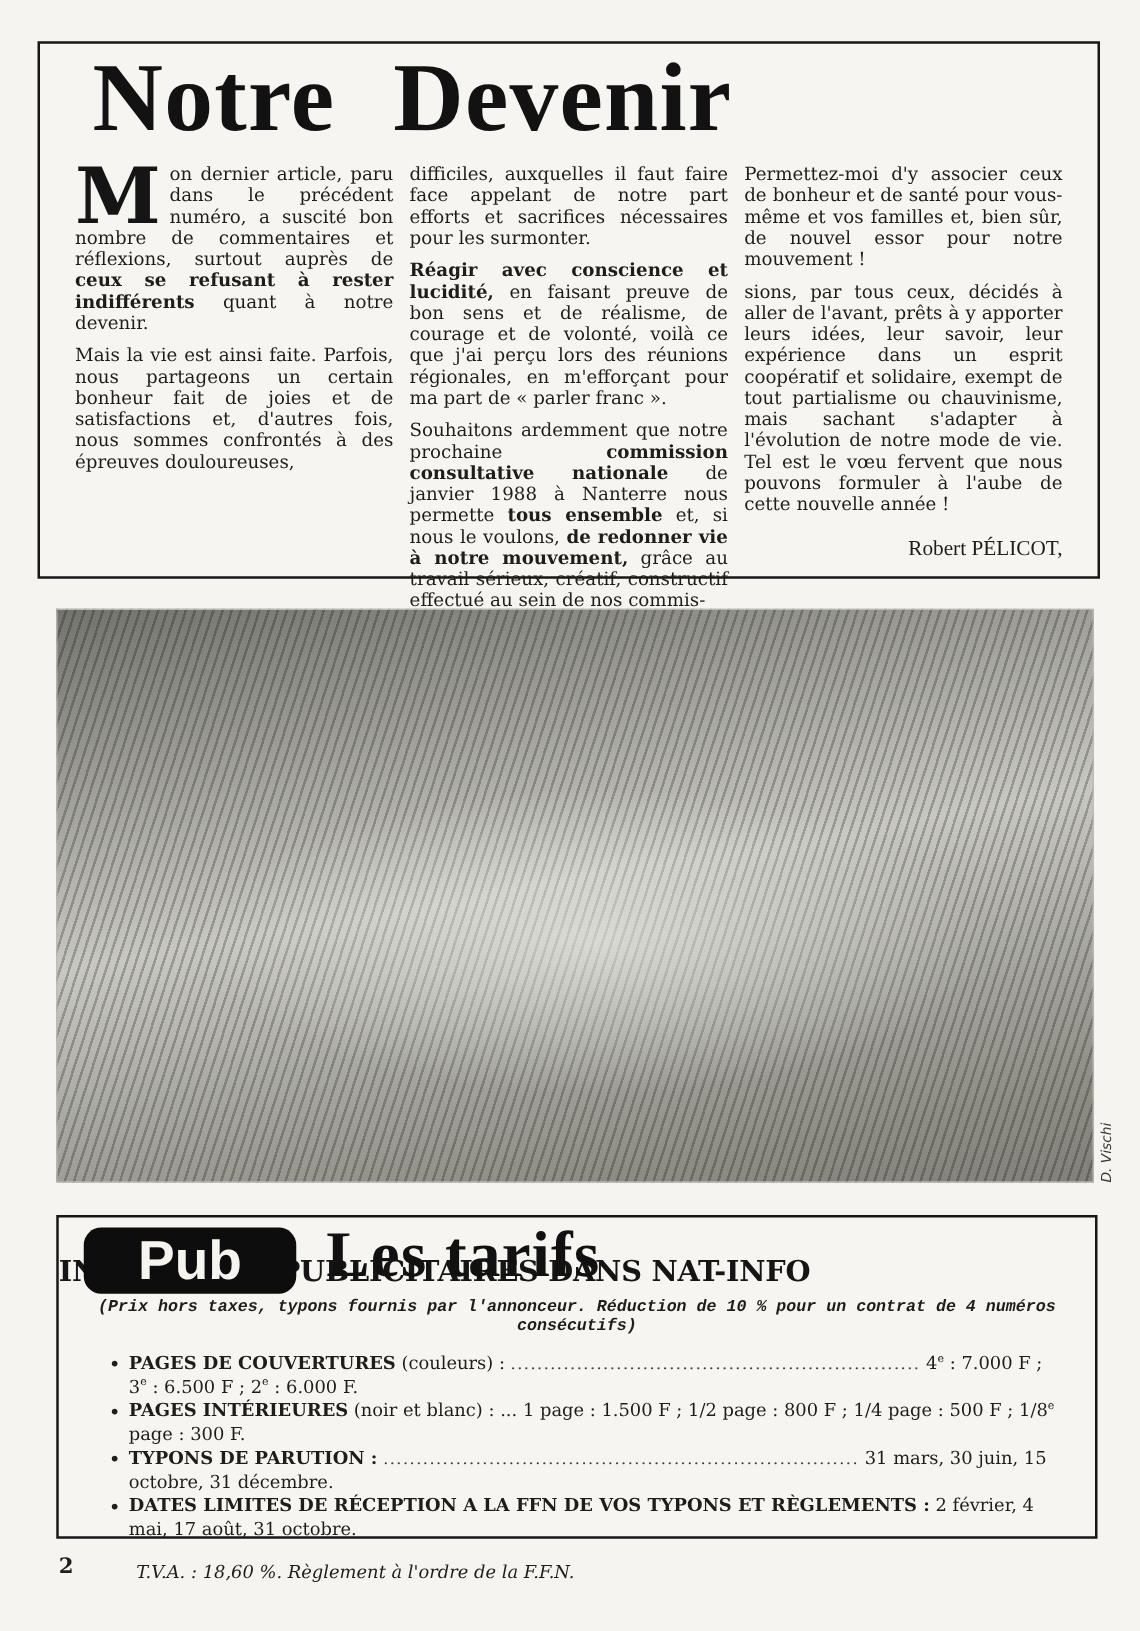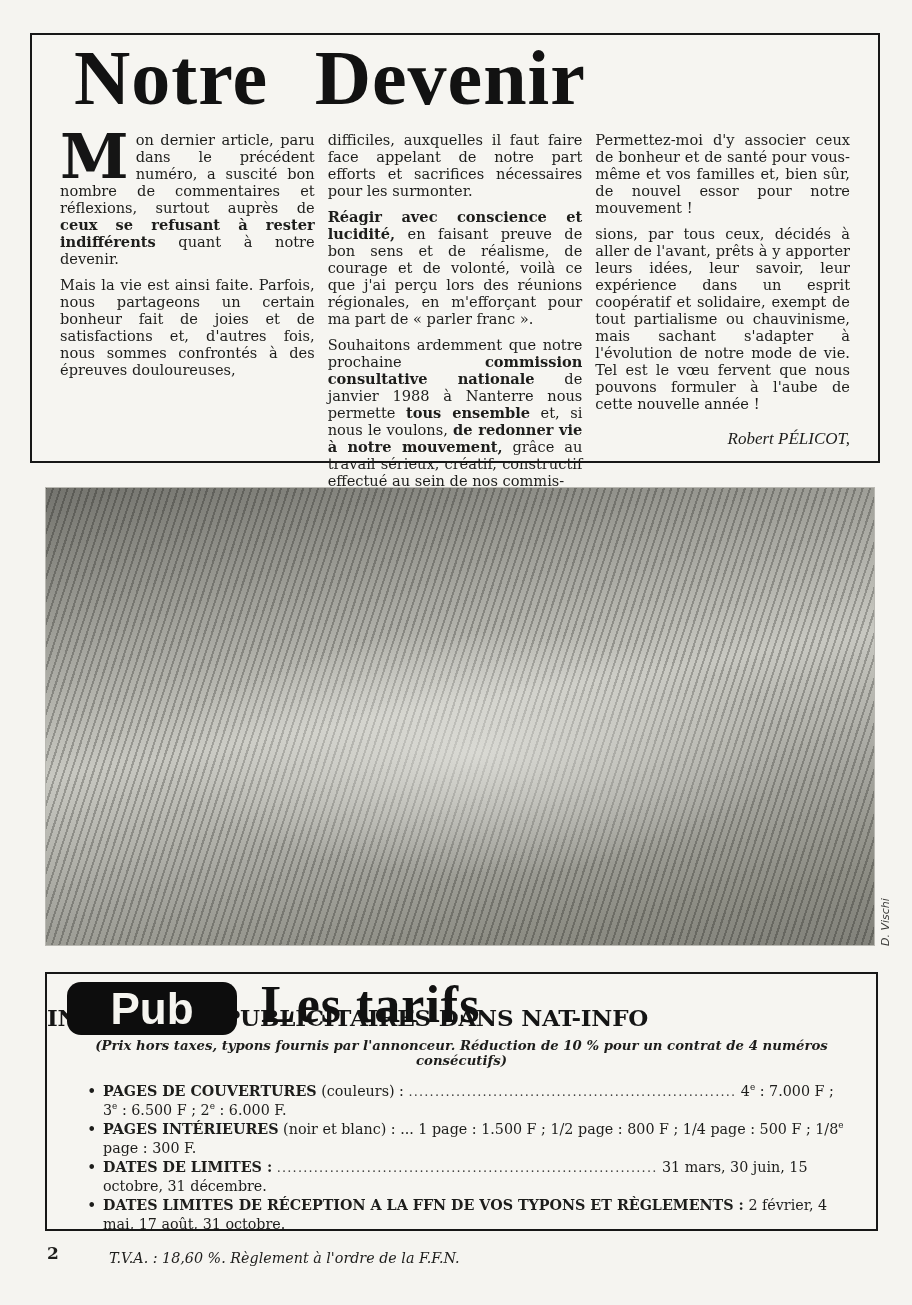--- a/index.html
+++ b/index.html
@@ -24,21 +24,21 @@
   .col{flex:1;text-align:justify;font-size:14.6px;line-height:17px;}
   .col p{margin:0 0 9px 0;}
   .dropcap{
     float:left;font-weight:bold;font-size:62px;line-height:46px;
     margin:3px 7px 0 0;color:#151515;
   }
   .rt-b{font-weight:bold;}
   .rt-s{vertical-align:super;font-size:.62em;line-height:0;}
   .rt-d{letter-spacing:1.2px;font-size:.9em;opacity:.85;}
   .signature{
-    margin-top:16px;text-align:right;font-style:italic;
+    margin-top:16px;text-align:right;
     font-family:"Liberation Serif", serif;font-size:17px;line-height:21px;
   }
   
   .photo{
     position:absolute;left:45px;top:487px;width:830px;height:459px;
     background-image:
       radial-gradient(ellipse 430px 170px at 52% 58%, rgba(238,238,233,0.60), rgba(238,238,233,0) 72%),
       repeating-linear-gradient(108deg, rgba(28,28,25,0.26) 0 2px, rgba(250,250,248,0.04) 2px 7px),
       linear-gradient(170deg,#6e6e68 0%,#93938c 20%,#c6c6bf 48%,#a2a29b 70%,#88887f 88%,#7c7c75 100%);
     box-shadow:0 0 0 1px #b9b8b2 inset;
@@ -64,21 +64,21 @@
     position:absolute;left:214px;top:0px;
     font-family:"Liberation Serif", serif;font-weight:bold;
     font-size:52px;line-height:62px;letter-spacing:1px;color:#111;
   }
   .pub-heading{
     margin:30px 0 0 0;text-align:left;font-weight:bold;
     font-size:23px;letter-spacing:-0.2px;color:#151515;
   }
   .pub-note{
     margin:7px 14px 0 14px;text-align:center;
-    font-weight:bold;font-style:italic;font-size:13.3px;
+    font-weight:bold;font-style:italic;font-size:13.3px;font-family:Liberation Mono, monospace;
   }
   .pub-items{
     list-style:none;margin:14px 26px 0 40px;padding:0;
     font-size:14.3px;line-height:19px;
   }
   .pub-items li{position:relative;padding-left:16px;}
   .pub-items li::before{
     content:"\2022";position:absolute;left:0;top:0;font-size:16px;
   }
   .pub-tva{margin:16px 0 0 62px;font-style:italic;font-size:14.3px;}
@@ -117,19 +117,19 @@
 <div class="photo-credit">D. Vischi</div>
 
 <div class="pub-box">
   <div class="pub-badge">Pub</div>
   <div class="pub-title">Les tarifs</div>
   <div class="pub-heading">INSERTIONS PUBLICITAIRES DANS NAT-INFO</div>
   <div class="pub-note">(Prix hors taxes, typons fournis par l'annonceur. Réduction de 10 % pour un contrat de 4 numéros consécutifs)</div>
   <ul class="pub-items">
     <li><span class="rt-b">PAGES DE COUVERTURES</span><span> (couleurs) : </span><span class="rt-d">..............................................................</span><span> 4</span><span class="rt-s">e</span><span> : 7.000 F ; 3</span><span class="rt-s">e</span><span> : 6.500 F ; 2</span><span class="rt-s">e</span><span> : 6.000 F.</span></li>
     <li><span class="rt-b">PAGES INTÉRIEURES</span><span> (noir et blanc) :  ... 1 page : 1.500 F ; 1/2 page : 800 F ; 1/4 page : 500 F ; 1/8</span><span class="rt-s">e</span><span> page : 300 F.</span></li>
-    <li><span class="rt-b">DATES DE LIMITES :</span><span> </span><span class="rt-d">........................................................................</span><span> 31 mars, 30 juin, 15 octobre, 31 décembre.</span></li>
+    <li><span class="rt-b">TYPONS DE PARUTION :</span><span> </span><span class="rt-d">........................................................................</span><span> 31 mars, 30 juin, 15 octobre, 31 décembre.</span></li>
     <li><span class="rt-b">DATES LIMITES DE RÉCEPTION A LA FFN DE VOS TYPONS ET RÈGLEMENTS :</span><span> 2 février, 4 mai, 17 août, 31 octobre.</span></li>
   </ul>
   <div class="pub-tva">T.V.A. : 18,60 %. Règlement à l'ordre de la F.F.N.</div>
 </div>
 
 <div class="page-number">2</div>
 
 </body></html>

